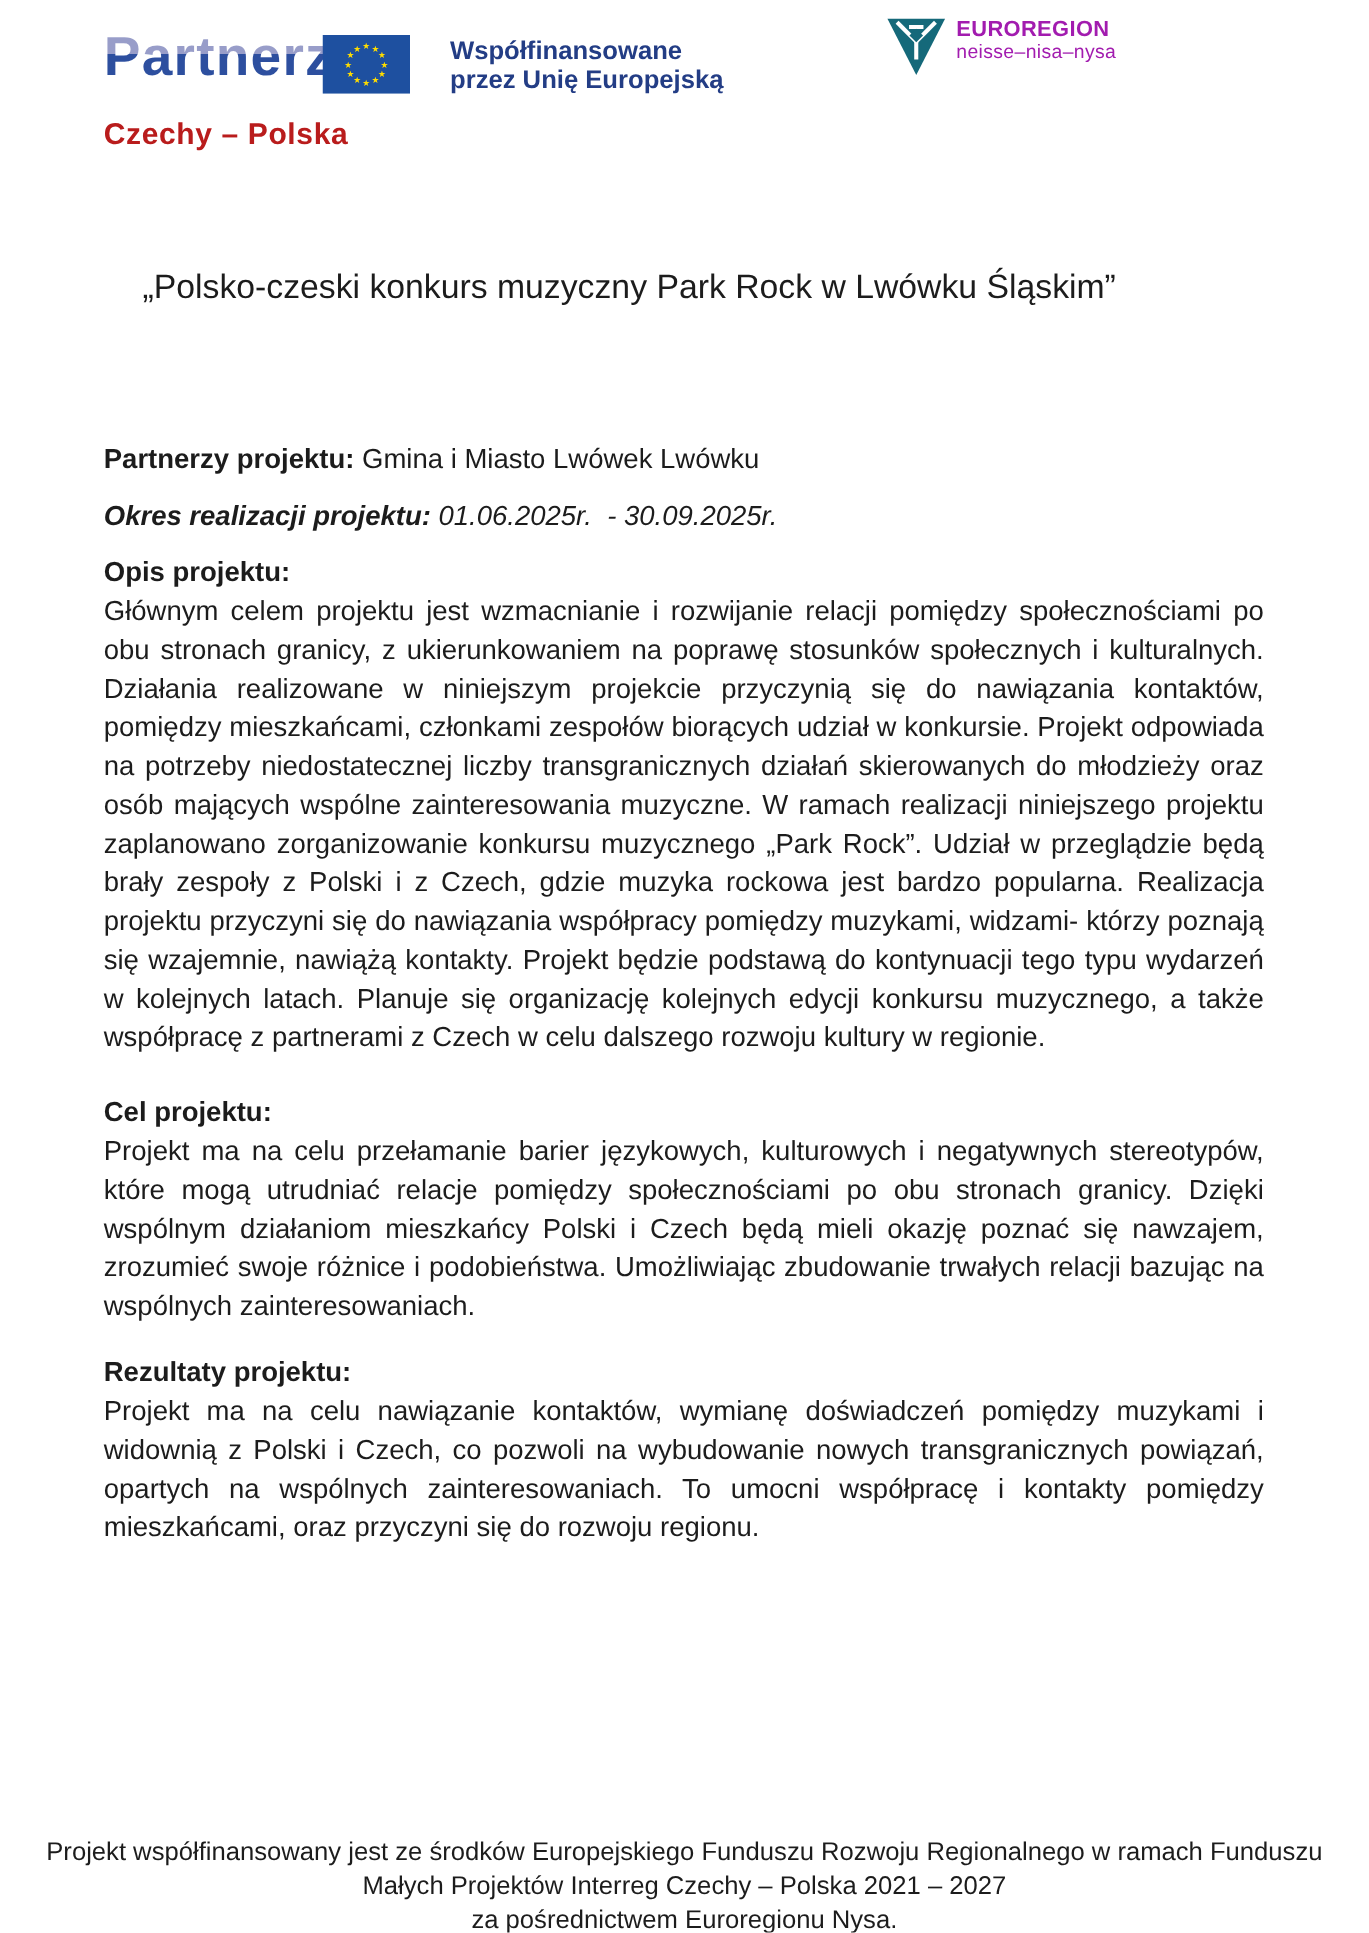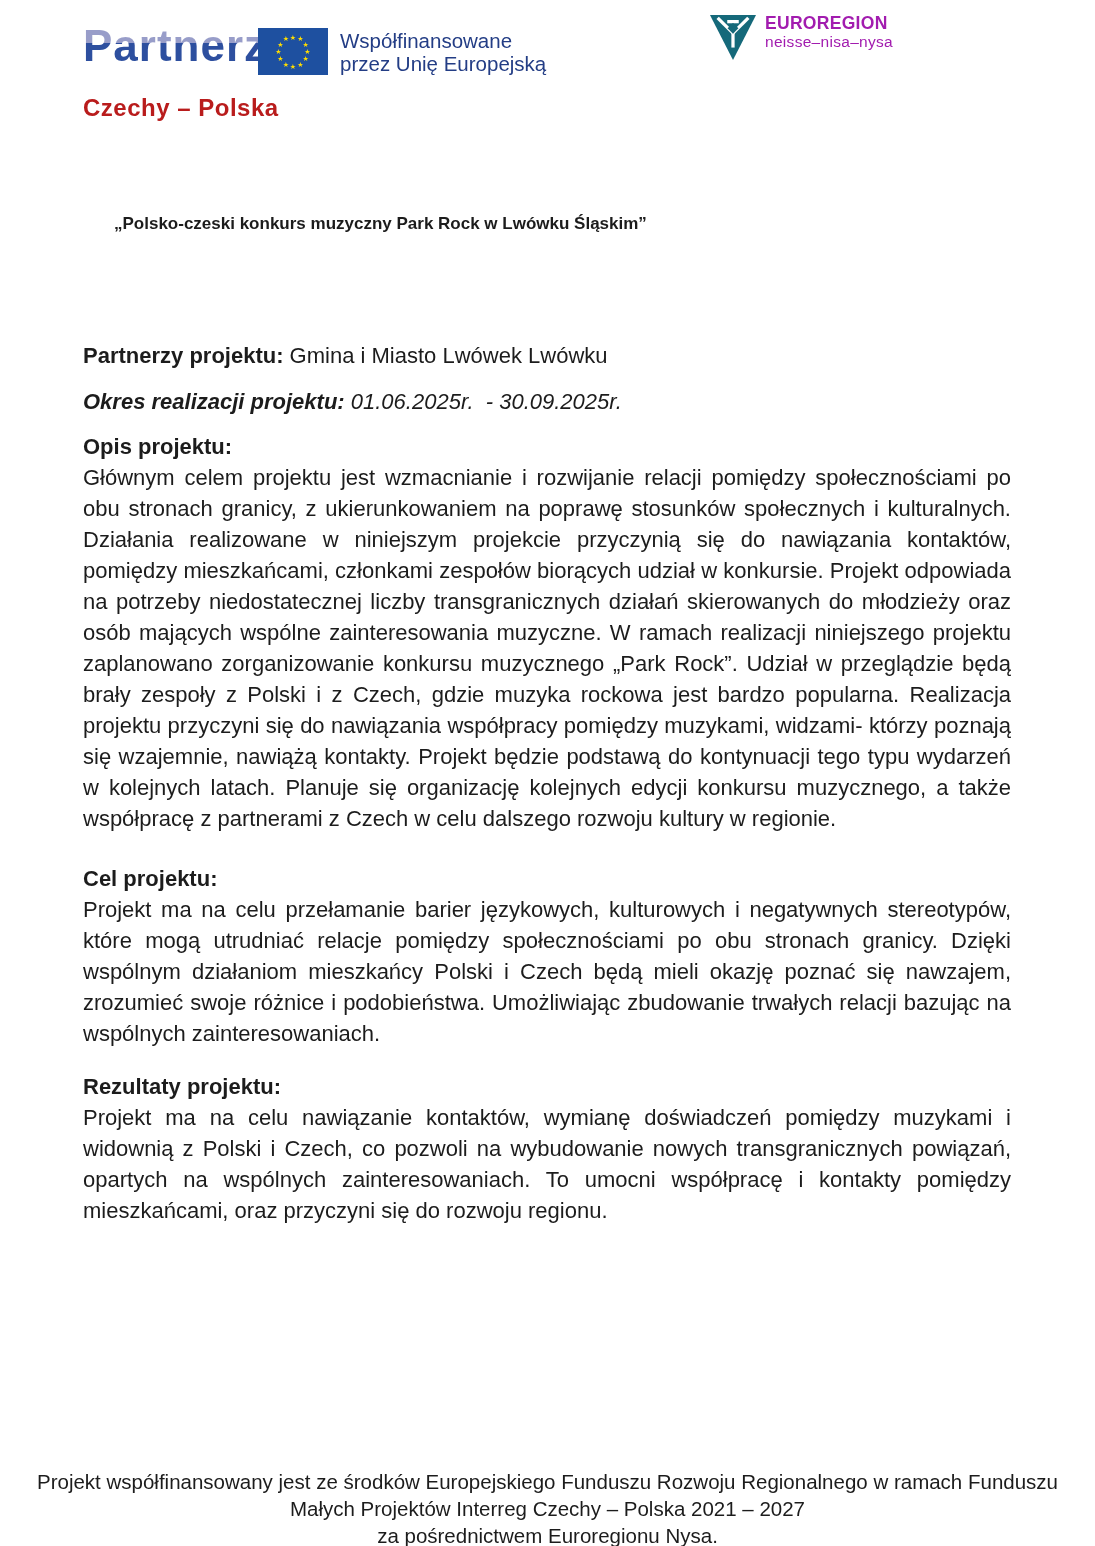--- a/index.html
+++ b/index.html
@@ -19,32 +19,32 @@
     background: linear-gradient(180deg, #989dc9 0%, #989dc9 44%, #2d4f9f 44%, #2d4f9f 100%);
     -webkit-background-clip: text; background-clip: text;
     -webkit-text-fill-color: transparent; color: #2d4f9f;
   }
   .interreg-program {
     margin-top: 26px; font-size: 24px; font-weight: 700; color: #b91c1c; letter-spacing: 0.5px;
   }
 
   .eu-block { position: absolute; left: 258px; top: 28px; display: flex; align-items: flex-start; }
   .eu-flag { width: 70px; height: 47px; display: block; }
-  .eu-label { margin-left: 12px; margin-top: 1px; font-size: 20.5px; font-weight: 400; color: #233d85; line-height: 23px; }
+  .eu-label { margin-left: 32px; margin-top: 1px; font-size: 20.5px; font-weight: 700; color: #233d85; line-height: 23px; }
 
   .euroregion-block { position: absolute; left: 709px; top: 12px; display: flex; align-items: flex-start; }
   .euroregion-mark { width: 48px; height: 50px; display: block; }
   .euroregion-text { margin-left: 8px; margin-top: 2px; color: #a21caf; }
   .euroregion-name { font-size: 17.5px; font-weight: 700; letter-spacing: 0.3px; line-height: 19px; }
   .euroregion-sub { font-size: 15.5px; line-height: 17px; letter-spacing: 0.3px; }
 
   
   .doc { position: absolute; left: 83px; right: 84px; top: 183px; }
   .intro-label { font-size: 27px; font-weight: 700; color: #1c1c1c; }
-  .doc-title { margin-top: 31px; padding-left: 31px; font-size: 17px; font-weight: 700; }
+  .doc-title { margin-top: 31px; padding-left: 31px; font-size: 27px; font-weight: 400; }
 
   .meta { font-size: 22px; line-height: 31px; }
   .partners-line { margin-top: 106px; }
   .partner2-line { margin-top: 13px; padding-left: 204px; }
   .period-line { margin-top: 15px; font-style: italic; }
   .meta-label { font-weight: 700; }
   .meta-value { white-space: pre-wrap; }
 
   .section { margin-top: 14px; }
   .section-heading { font-size: 22px; font-weight: 700; line-height: 31px; }

